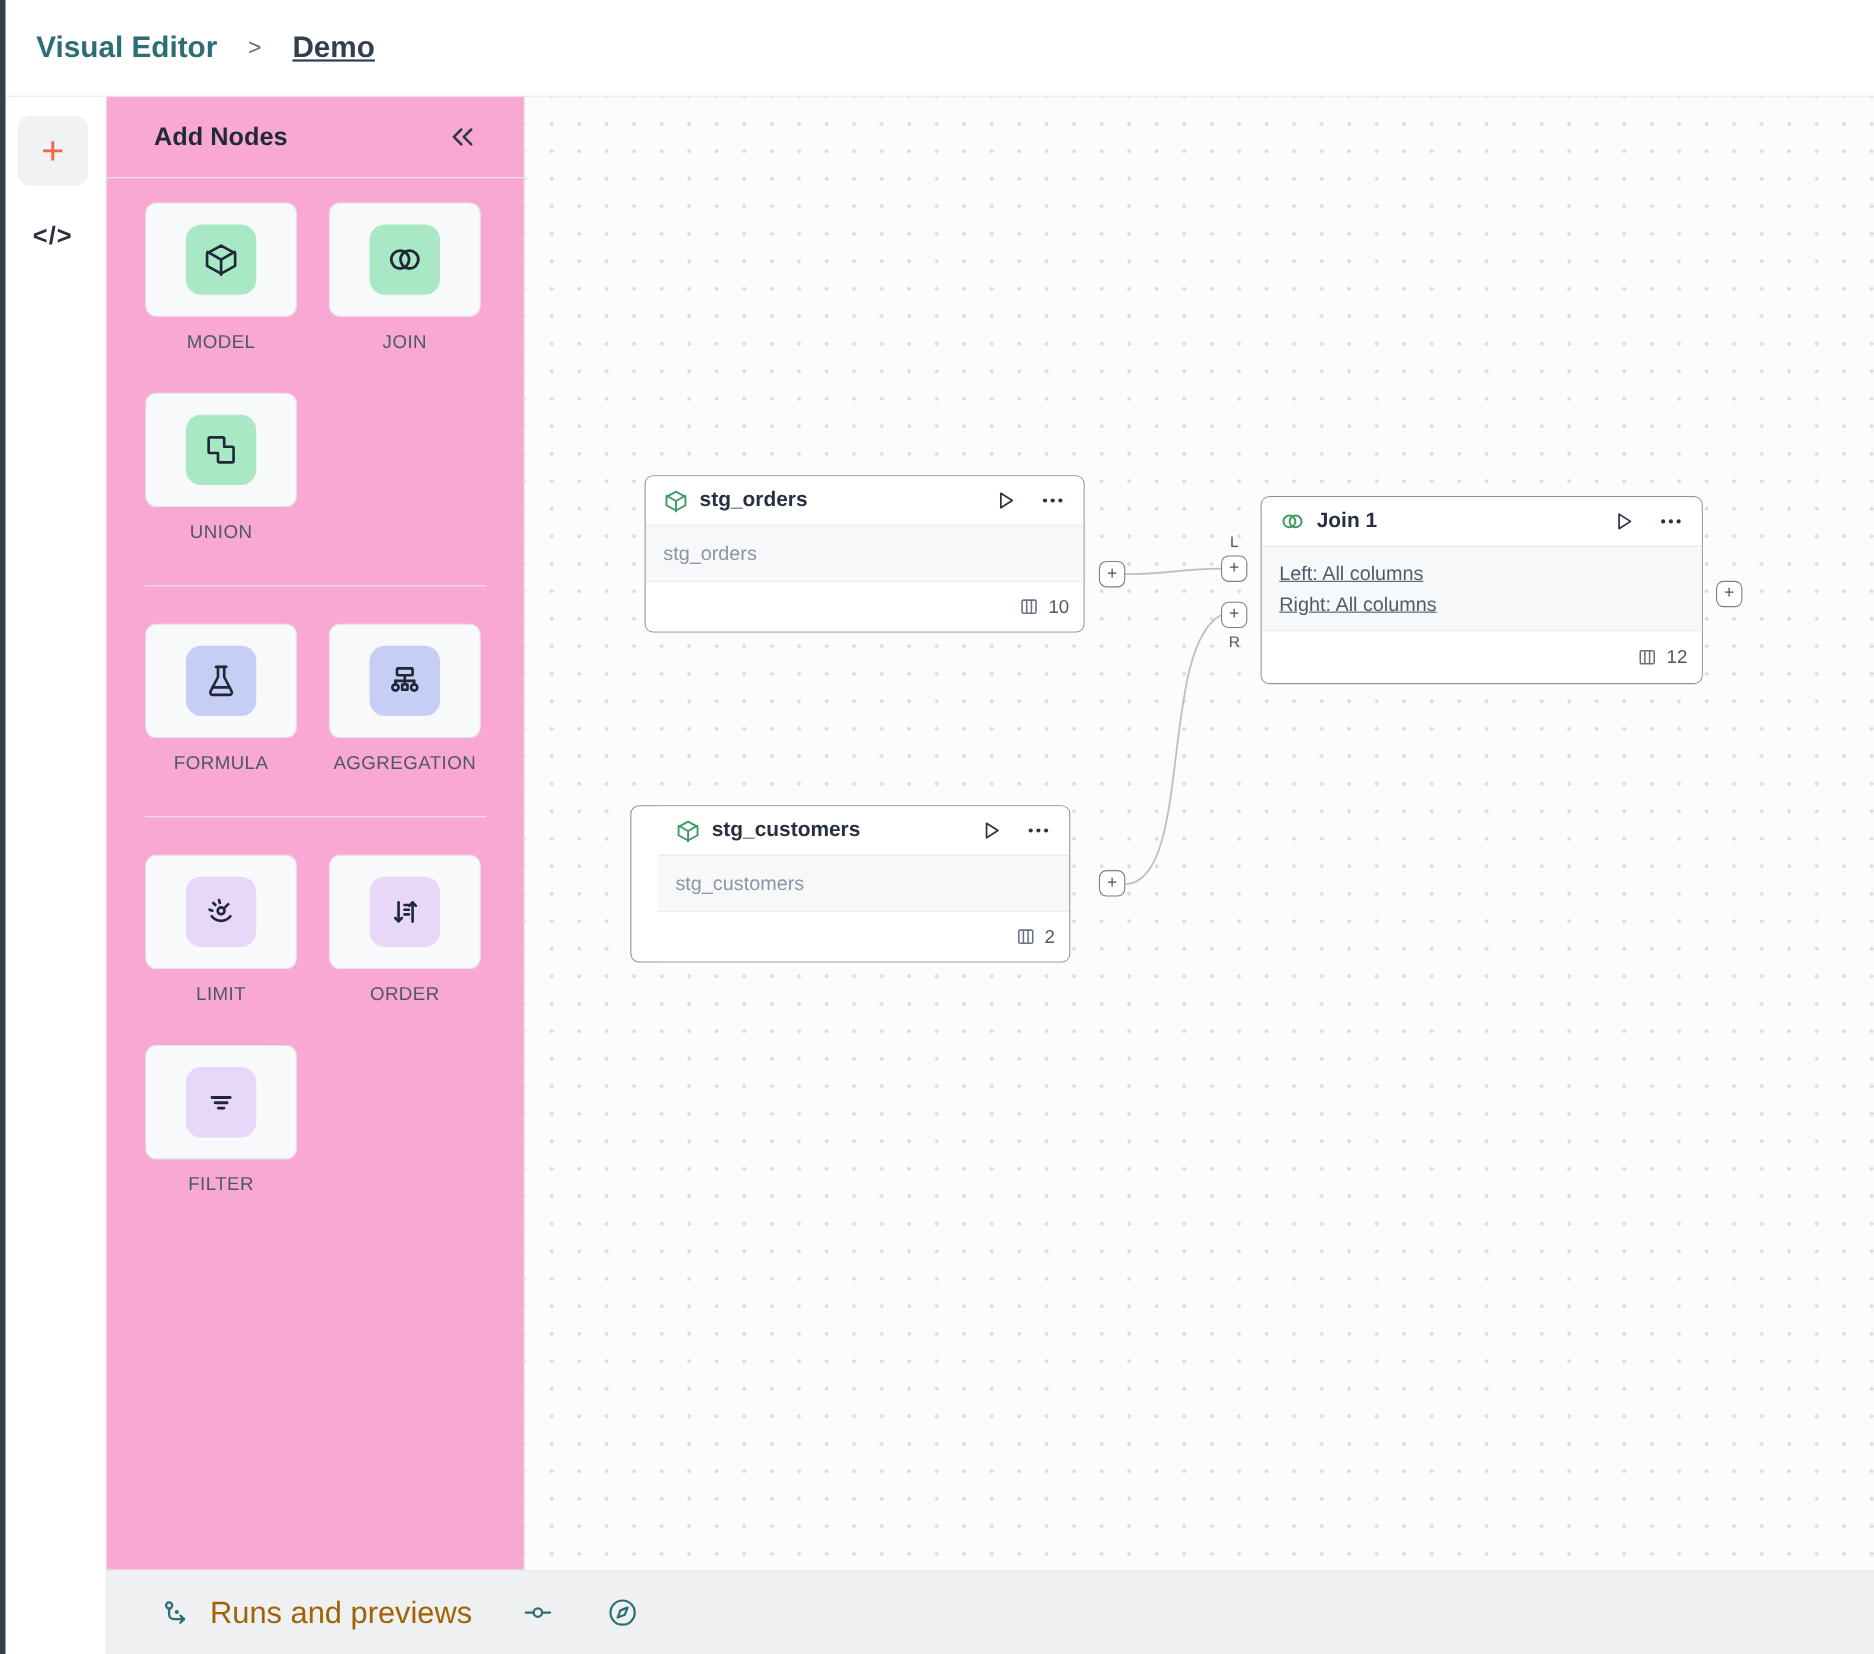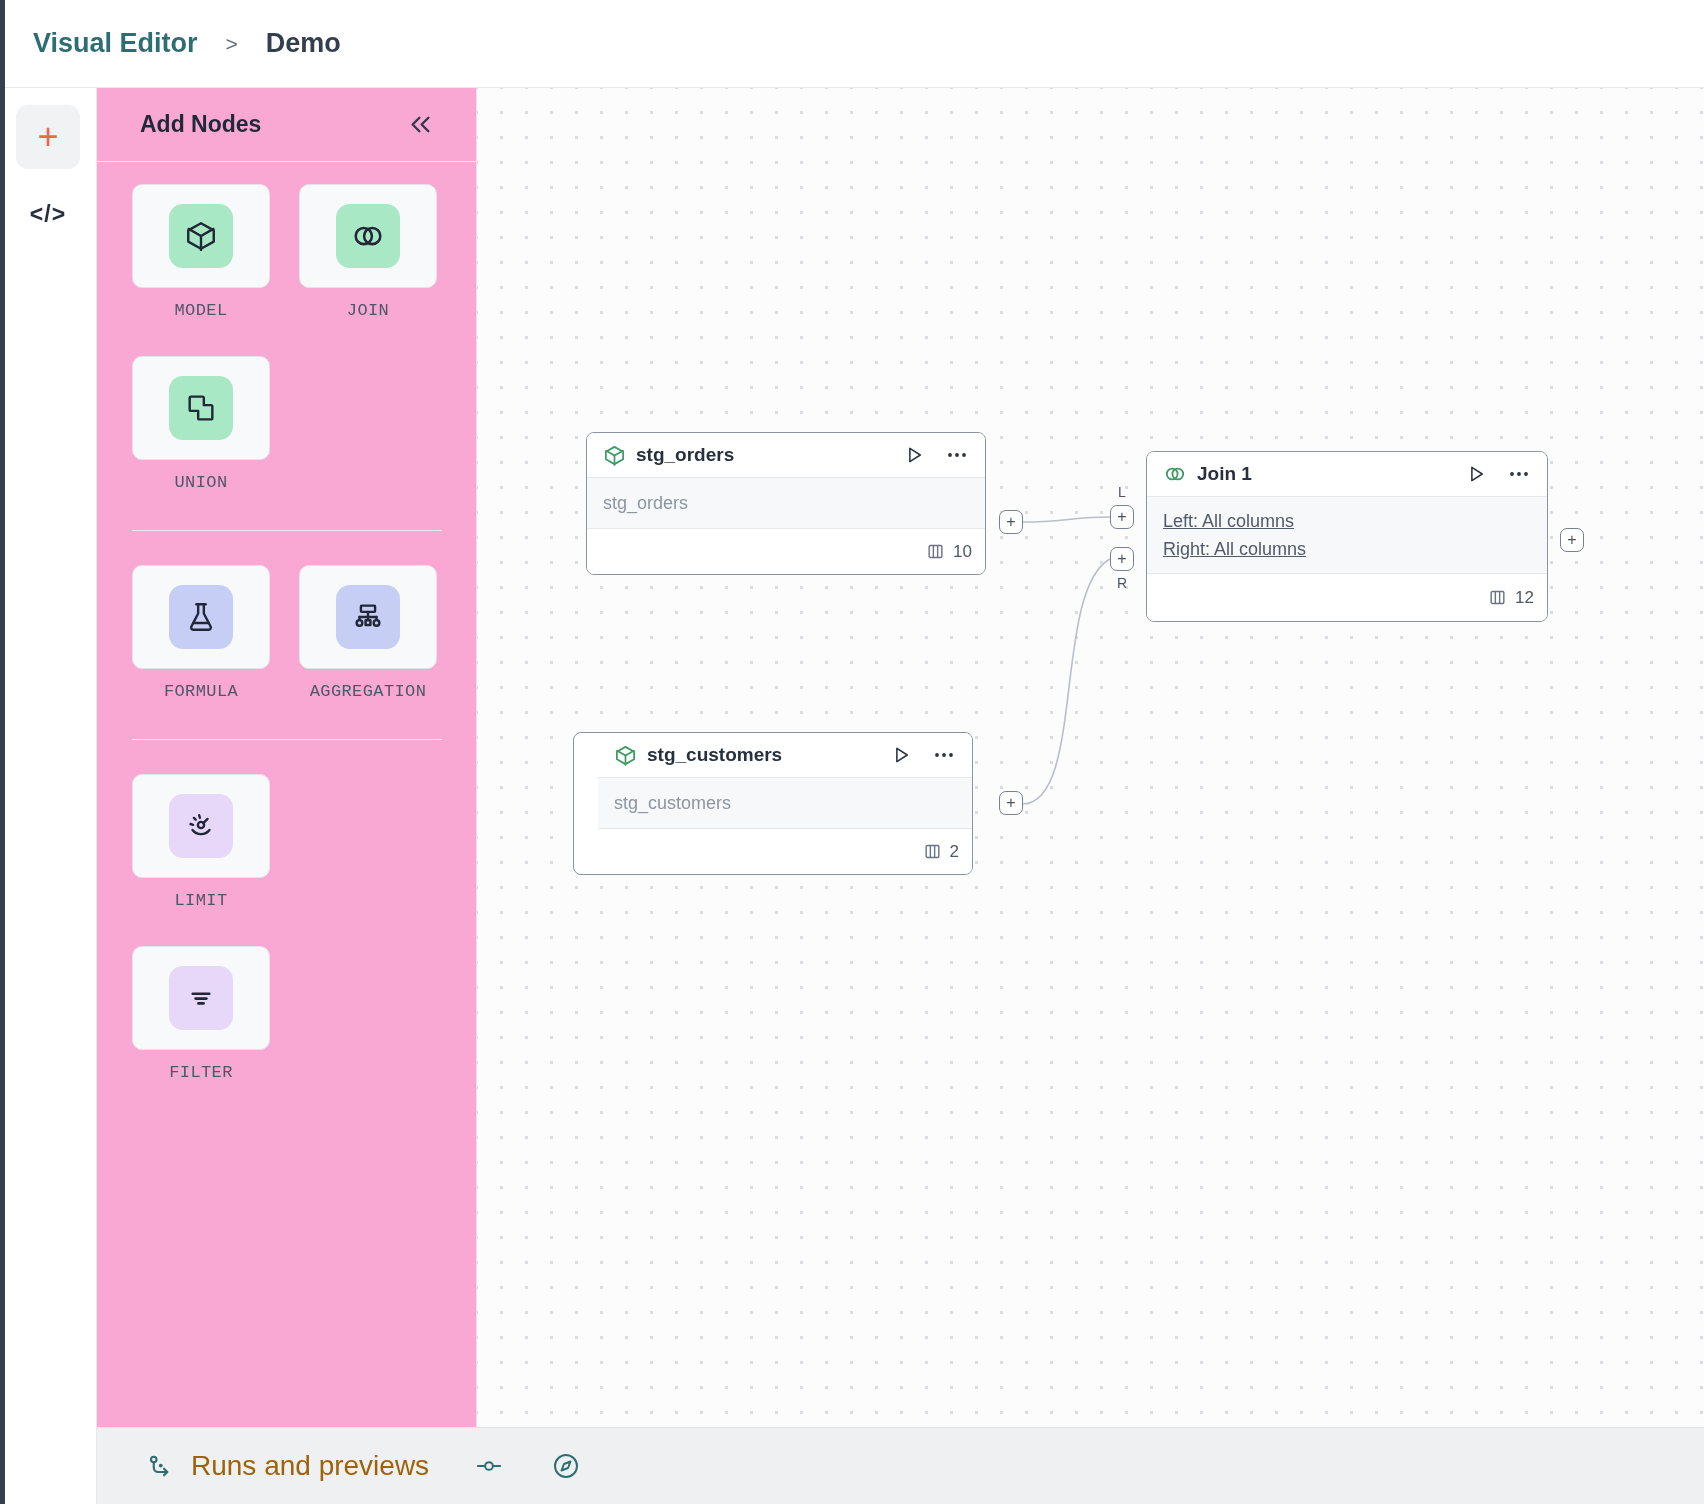--- a/index.html
+++ b/index.html
@@ -4,34 +4,34 @@
 <style>
   * { margin:0; padding:0; box-sizing:border-box; }
   html,body { width:1704px; height:1504px; background:#ffffff; font-family:"Liberation Sans", sans-serif; overflow:hidden; }
   .app { position:relative; width:1704px; height:1504px; display:grid; grid-template-columns:97px 1607px; grid-template-rows:88px 1339px 77px; }
   .edge-strip { position:absolute; left:0; top:0; width:5px; height:1504px; background:#35404f; z-index:40; }
 
   
   .header { grid-column:1/3; display:flex; align-items:center; padding-left:33px; background:#ffffff; border-bottom:1px solid #e6e8eb; }
   .crumb-root { color:#2e6e73; font-size:27px; font-weight:700; }
   .crumb-sep { color:#5f6a77; font-size:21px; margin:0 28px; }
-  .crumb-cur { color:#333e4f; font-size:27px; font-weight:700; }
+  .crumb-cur { color:#333e4f; font-size:27px; font-weight:700;text-decoration:underline; }
 
   
   .iconbar { grid-column:1; grid-row:2/4; background:#ffffff; border-right:1px solid #e6e8eb; display:flex; flex-direction:column; align-items:center; padding-top:17px; }
   .add-btn { width:64px; height:64px; background:#f1f2f4; border-radius:12px; display:flex; align-items:center; justify-content:center; color:#f2654c; font-size:36px; font-weight:300; cursor:pointer; }
   .code-btn { margin-top:32px; color:#28303f; font-size:23px; font-weight:600; letter-spacing:1px; cursor:pointer; }
 
   
   .content { grid-column:2; grid-row:2; display:flex; }
   .palette { width:380px; background:#f9a8d4; border-right:1px solid #e2e4e8; flex-shrink:0; }
   .palette-head { height:74px; display:flex; align-items:center; justify-content:space-between; padding:0 42px 0 43px; border-bottom:1px solid #e8eaee; }
   .palette-title { font-size:23px; font-weight:700; color:#1f2937; }
   .collapse-btn { display:flex; cursor:pointer; }
-  .palette-body { padding:22px 34px 0 35px;font-family:Liberation Mono, monospace; }
+  .palette-body { padding:22px 34px 0 35px; }
   .tile-row { display:grid; grid-template-columns:138px 138px; column-gap:29px; }
   .tile-cell { display:flex; flex-direction:column; align-items:center; margin-bottom:36px; }
   .tile { width:138px; height:104px; background:#f8f9fa; border:1px solid #e3e5ea; border-radius:10px; display:flex; align-items:center; justify-content:center; cursor:pointer; }
   .tile-icon { width:64px; height:64px; border-radius:14px; display:flex; align-items:center; justify-content:center; }
   .g-green { background:#a9e8c4; } .g-blue { background:#c7cef6; } .g-purple { background:#e7d7f8; }
   .tile-label { margin-top:13px; font-size:17px; color:#4d5766; letter-spacing:0.4px; }
   .pal-divider { border:none; border-top:1px solid #e8eaee; margin:2px 0 34px 0; }
 
   
   .canvas { position:relative; width:1227px; height:1339px; background:#fcfcfd;
@@ -175,20 +175,36 @@
                   <path d="M6 14.8a7.6 7.6 0 0 0 12 0"></path>
                   <circle cx="12" cy="11.3" r="2.2"></circle>
                   <line x1="13.7" y1="9.9" x2="16.6" y2="7"></line>
                   <line x1="4.6" y1="10.6" x2="6.4" y2="11.2"></line>
                   <line x1="7" y1="6.3" x2="8.3" y2="7.6"></line>
                   <line x1="10.7" y1="4.4" x2="11.2" y2="6.2"></line>
                 </svg>
               </div>
             </div>
             <div class="tile-label">LIMIT</div>
+          </div>
+          <div class="tile-cell">
+            <div class="tile">
+              <div class="tile-icon g-purple">
+                <svg width="34" height="34" viewBox="0 0 24 24" fill="none" stroke="#202837" stroke-width="1.7" stroke-linecap="round" stroke-linejoin="round">
+                  <line x1="8" y1="5.8" x2="8" y2="18"></line>
+                    <polyline points="5.9,15.9 8,18 10.1,15.9"></polyline>
+                  <line x1="11.8" y1="7.6" x2="14.6" y2="7.6"></line>
+                    <line x1="11.8" y1="10.6" x2="14.6" y2="10.6"></line>
+                    <line x1="11.8" y1="13.6" x2="14.6" y2="13.6"></line>
+                  <line x1="17" y1="18.2" x2="17" y2="6"></line>
+                    <polyline points="14.9,8.1 17,6 19.1,8.1"></polyline>
+                </svg>
+              </div>
+            </div>
+            <div class="tile-label">ORDER</div>
           </div>
         </div>
 
         <div class="tile-row">
           <div class="tile-cell">
             <div class="tile">
               <div class="tile-icon g-purple">
                 <svg width="34" height="34" viewBox="0 0 24 24" fill="none" stroke="#202837" stroke-width="1.9" stroke-linecap="round">
                   <line x1="6.2" y1="9" x2="17.8" y2="9"></line>
                     <line x1="8.2" y1="12.4" x2="15.8" y2="12.4"></line>

